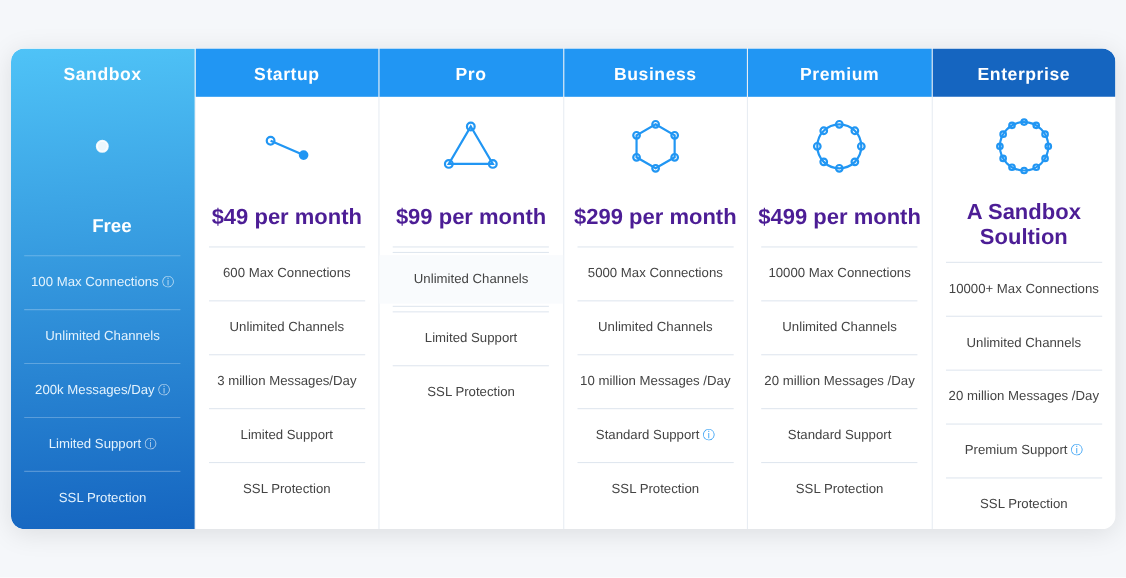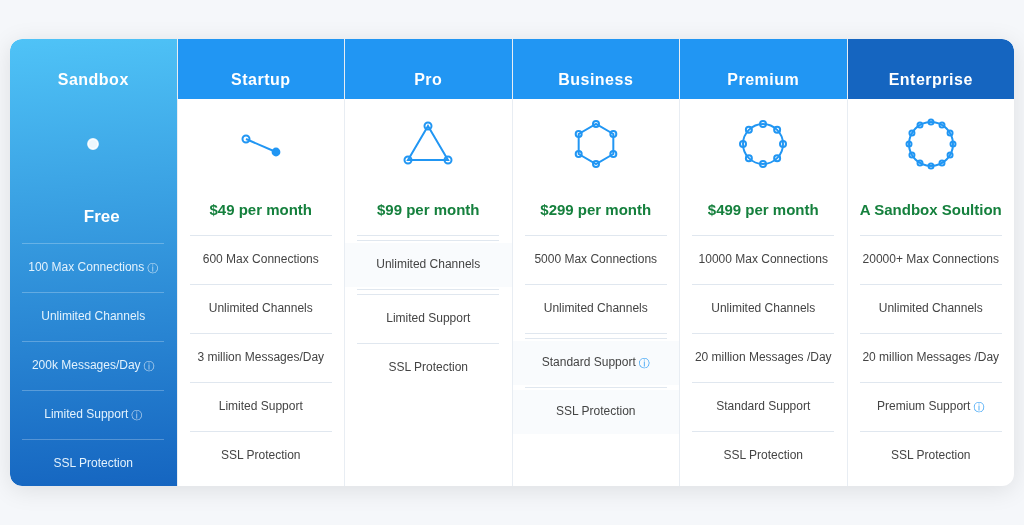--- a/index.html
+++ b/index.html
@@ -41,21 +41,21 @@
     }
     .plan-col.sandbox .plan-price { color: #fff; font-size: 17px; margin-top: 8px; margin-left: 17px; }
     .plan-col.sandbox .feature { color: #e3f2fd; font-size: 12px; }
     .plan-col.sandbox .feature-icon { color: rgba(255,255,255,0.7); }
     .plan-col.sandbox .icon-area svg { stroke: rgba(255,255,255,0.9); fill: none; }
     .plan-col.sandbox .divider { border-color: rgba(255,255,255,0.25); }
 
     .plan-header {
       width: 100%;
       text-align: center;
-      padding: 32px 8px 10px;
+      padding: 16px 8px 10px;
       font-size: 16px;
       font-weight: 700;
       color: #2196f3;
       letter-spacing: 0.5px;
     }
     .plan-header.blue-bg {
       background: #2196f3;
       color: #fff;
       border-radius: 0;
     }
@@ -74,23 +74,23 @@
       height: 90px;
       padding: 10px;
     }
     .icon-area svg {
       stroke: #2196f3;
       fill: none;
       stroke-width: 1.8;
     }
 
     .plan-price {
-      font-size: 15px;
+      font-size: 20px;
       font-weight: 600;
-      color: #15803d;
+      color: #4c1d95;
       text-align: center;
       padding: 4px 8px 8px;
       min-height: 44px;
       display: flex;
       align-items: center;
       justify-content: center;
     }
 
     .divider {
       width: 85%;
@@ -197,20 +197,21 @@
           <circle cx="12.679491924311229" cy="20" r="3" fill="none" stroke="#2196f3" stroke-width="2"></circle>
           <circle cx="29.999999999999996" cy="10" r="3" fill="none" stroke="#2196f3" stroke-width="2"></circle>
         </svg>
       </div>
       <div class="plan-price">$299 per month</div>
       <hr class="divider">
       <div class="feature">5000 Max Connections</div>
       <hr class="divider">
       <div class="feature">Unlimited Channels</div>
       <hr class="divider">
+      <div class="feature">10 million Messages /Day</div>
       <hr class="divider">
       <div class="feature">Standard Support<span class="feature-icon"> ⓘ</span></div>
       <hr class="divider">
       <div class="feature">SSL Protection</div>
     </div>
     <div class="plan-col">
       <div class="plan-header blue-bg">Premium</div>
       <div class="icon-area">
         <svg width="60" height="60" viewBox="0 0 60 60">
           <circle cx="30" cy="30" r="20" stroke="#2196f3" stroke-width="2" fill="none"></circle>
@@ -250,21 +251,21 @@
           <circle cx="8" cy="30.000000000000004" r="2.5" fill="none" stroke="#2196f3" stroke-width="2"></circle>
           <circle cx="10.94744111674235" cy="19" r="2.5" fill="none" stroke="#2196f3" stroke-width="2"></circle>
           <circle cx="18.99999999999999" cy="10.947441116742354" r="2.5" fill="none" stroke="#2196f3" stroke-width="2"></circle>
           <circle cx="29.999999999999996" cy="8" r="2.5" fill="none" stroke="#2196f3" stroke-width="2"></circle>
           <circle cx="41" cy="10.94744111674235" r="2.5" fill="none" stroke="#2196f3" stroke-width="2"></circle>
           <circle cx="49.052558883257646" cy="18.99999999999999" r="2.5" fill="none" stroke="#2196f3" stroke-width="2"></circle>
         </svg>
       </div>
       <div class="plan-price">A Sandbox Soultion</div>
       <hr class="divider">
-      <div class="feature">20000+ Max Connections</div>
+      <div class="feature">10000+ Max Connections</div>
       <hr class="divider">
       <div class="feature">Unlimited Channels</div>
       <hr class="divider">
       <div class="feature">20 million Messages /Day</div>
       <hr class="divider">
       <div class="feature">Premium Support<span class="feature-icon"> ⓘ</span></div>
       <hr class="divider">
       <div class="feature">SSL Protection</div>
     </div>
   </div>

